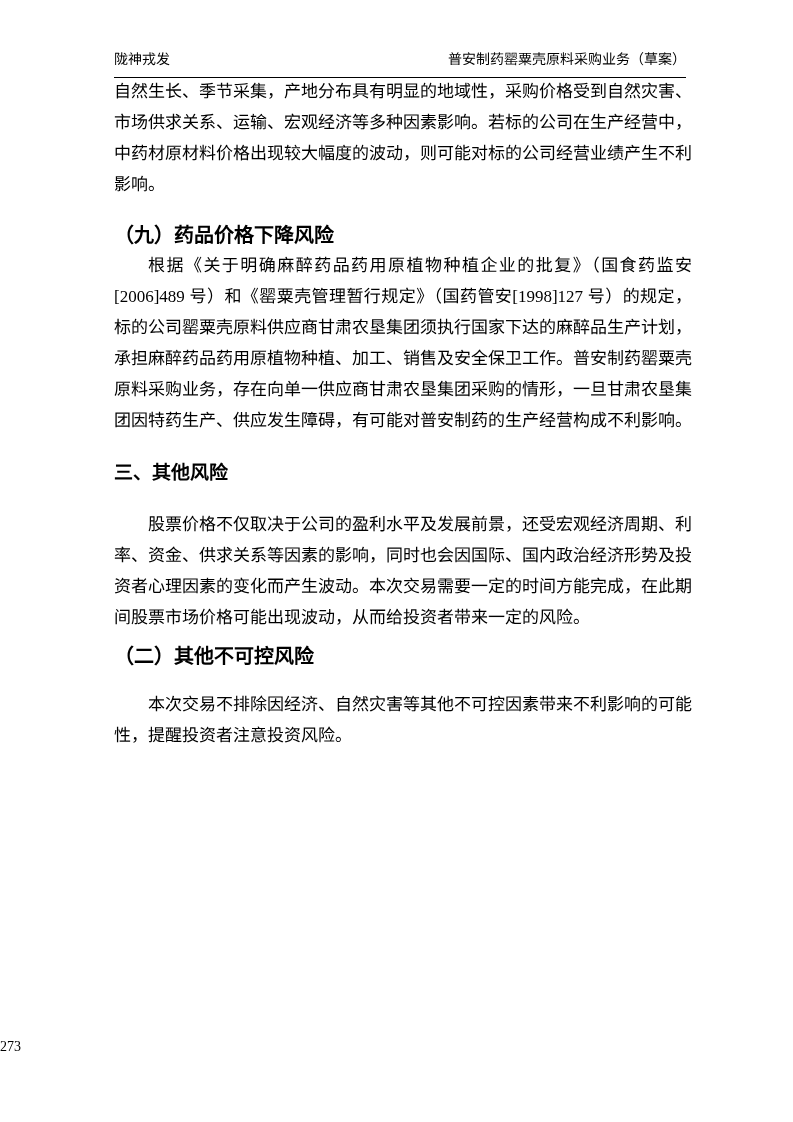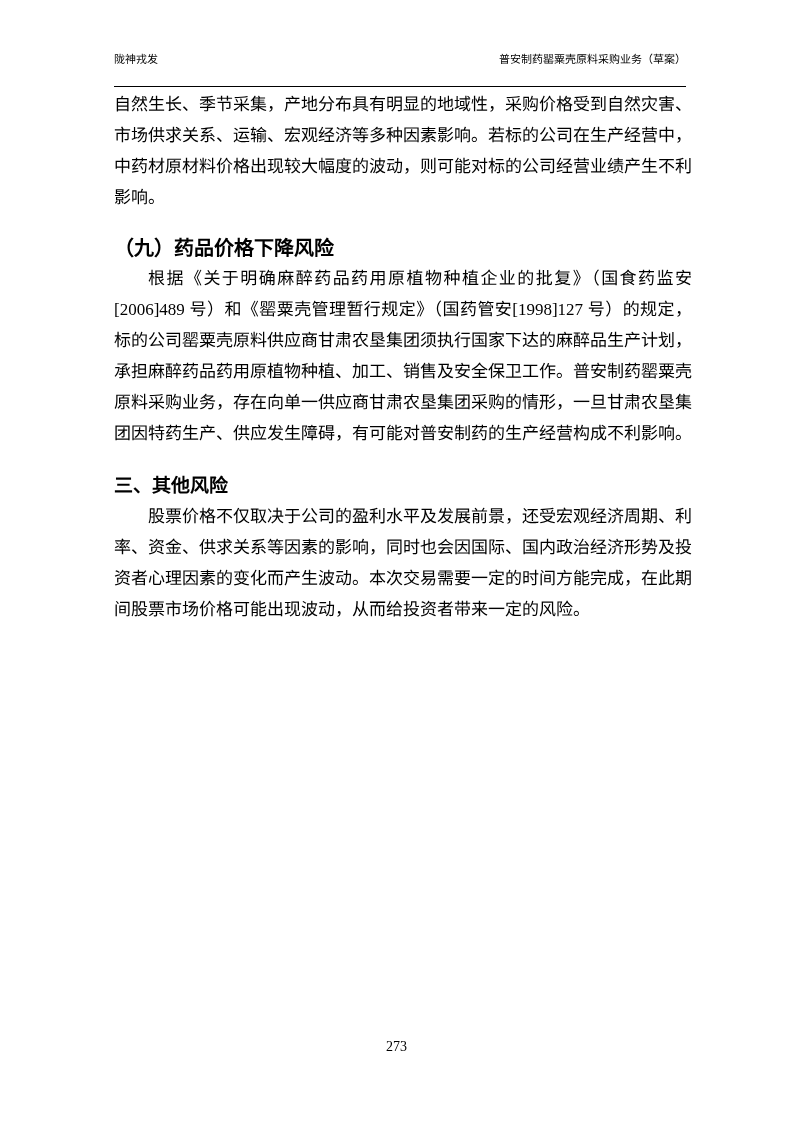--- a/index.html
+++ b/index.html
@@ -19,29 +19,29 @@
   }
   
   .page-header {
     position: absolute;
     top: 52px;
     left: 114px;
     width: 572px;
     display: flex;
     justify-content: space-between;
     align-items: baseline;
-    font-size: 11px;
+    font-size: 14px;
     line-height: 15px;
-    padding-bottom: 19px;
+    padding-bottom: 10px;
     border-bottom: 1.5px solid #000000;
   }
   
   .content {
     position: absolute;
-    top: 89px;
+    top: 76px;
     left: 114px;
     width: 578px;
   }
   .body-para {
     margin: 0;
     font-size: 17px;
     line-height: 31px;
     text-align: justify;
     text-indent: 2em;
     letter-spacing: 0;
@@ -65,30 +65,30 @@
     line-height: 30px;
     text-align: left;
   }
   
   .mt-h2-s9   { margin-top: 24px; font-family: Liberation Mono, monospace; }
   .mt-p-s9    { margin-top: 17px; }
   .mt-h2-s10  { margin-top: 22px; }
   .mt-p-s10   { margin-top: 0; }
   .mt-h1-s3   { margin-top: 22px; }
   .mt-h2-s31  { margin-top: 17px; }
-  .mt-p-s31   { }
+  .mt-p-s31   { margin-top: 21px; }
   .mt-h2-s32  { margin-top: 10px; }
   .mt-p-s32   { margin-top: 20px; }
   
   .page-footer {
     position: absolute;
     top: 1038px;
     left: 0;
     width: 100%;
-    text-align: center;
+    text-align: left;
     font-size: 14px;
     line-height: 18px;
   }
 </style>
 </head>
 <body>
 
 <div class="page">
 
   <header class="page-header">
@@ -104,21 +104,23 @@
 
 
 
     <p class="body-para mt-p-s10">根据《关于明确麻醉药品药用原植物种植企业的批复》（国食药监安[2006]489 号）和《罂粟壳管理暂行规定》（国药管安[1998]127 号）的规定，标的公司罂粟壳原料供应商甘肃农垦集团须执行国家下达的麻醉品生产计划，承担麻醉药品药用原植物种植、加工、销售及安全保卫工作。普安制药罂粟壳原料采购业务，存在向单一供应商甘肃农垦集团采购的情形，一旦甘肃农垦集团因特药生产、供应发生障碍，有可能对普安制药的生产经营构成不利影响。</p>
 
     <h2 class="h1 mt-h1-s3">三、其他风险</h2>
 
 
     <p class="body-para mt-p-s31">股票价格不仅取决于公司的盈利水平及发展前景，还受宏观经济周期、利率、资金、供求关系等因素的影响，同时也会因国际、国内政治经济形势及投资者心理因素的变化而产生波动。本次交易需要一定的时间方能完成，在此期间股票市场价格可能出现波动，从而给投资者带来一定的风险。</p>
 
+    <h3 class="h2 mt-h2-s32">（二）其他不可控风险</h3>
 
+    <p class="body-para mt-p-s32">本次交易不排除因经济、自然灾害等其他不可控因素带来不利影响的可能性，提醒投资者注意投资风险。</p>
 
   </main>
 
   <footer class="page-footer">
     <span>273</span>
   </footer>
 
 </div>
 
 </body></html>

